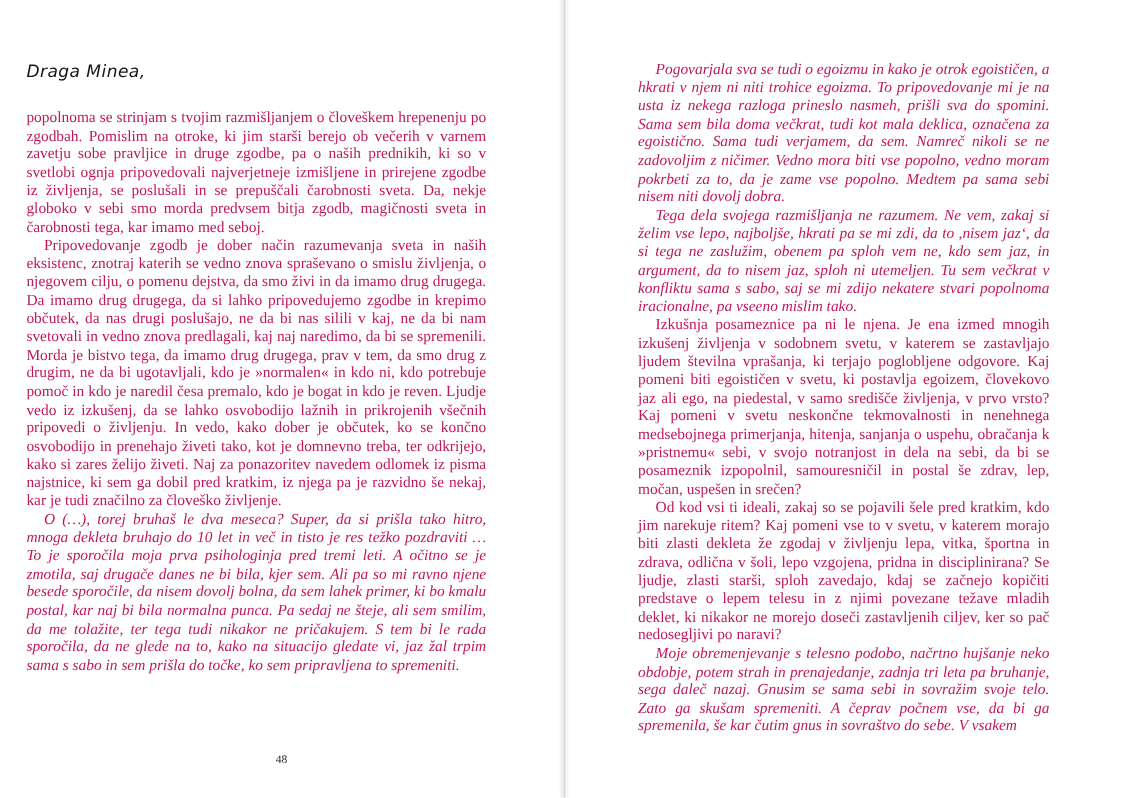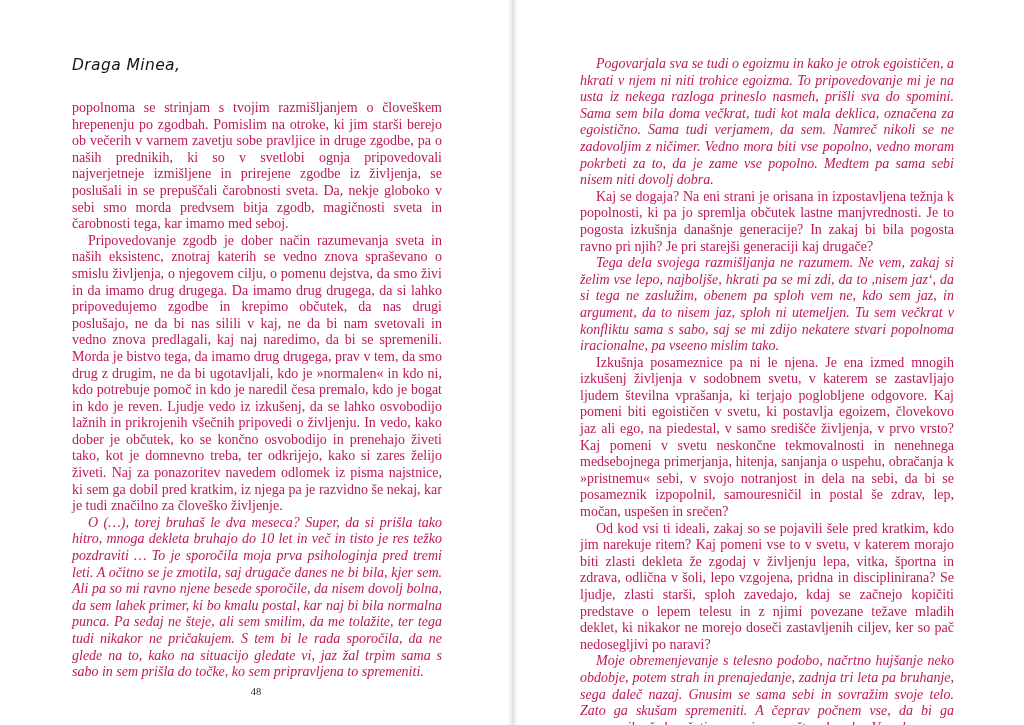--- a/index.html
+++ b/index.html
@@ -21,21 +21,21 @@
     display: flex;
     box-sizing: border-box;
   }
   .page {
     position: relative;
     width: 512px;
     height: 725px;
     box-sizing: border-box;
   }
   .page-left {
-    padding: 38px 58px 0 72px;
+    padding: 38px 58px 0 24px;
   }
   .page-right {
     padding: 38px 58px 0 68px;
   }
   .gutter-shadow {
     position: absolute;
     top: 0;
     left: 508px;
     width: 10px;
     height: 725px;
@@ -93,21 +93,20 @@
 
     <p class="body">popolnoma se strinjam s tvojim razmišljanjem o človeškem hrepenenju po zgodbah. Pomislim na otroke, ki jim starši berejo ob večerih v varnem zavetju sobe pravljice in druge zgodbe, pa o naših prednikih, ki so v svetlobi ognja pripovedovali najverjetneje izmišljene in prirejene zgodbe iz življenja, se poslušali in se prepuščali čarobnosti sveta. Da, nekje globoko v sebi smo morda predvsem bitja zgodb, magičnosti sveta in čarobnosti tega, kar imamo med seboj.</p>
     <p class="body indent">Pripovedovanje zgodb je dober način razumevanja sveta in naših eksistenc, znotraj katerih se vedno znova spraševano o smislu življenja, o njegovem cilju, o pomenu dejstva, da smo živi in da imamo drug drugega. Da imamo drug drugega, da si lahko pripovedujemo zgodbe in krepimo občutek, da nas drugi poslušajo, ne da bi nas silili v kaj, ne da bi nam svetovali in vedno znova predlagali, kaj naj naredimo, da bi se spremenili. Morda je bistvo tega, da imamo drug drugega, prav v tem, da smo drug z drugim, ne da bi ugotavljali, kdo je »normalen« in kdo ni, kdo potrebuje pomoč in kdo je naredil česa premalo, kdo je bogat in kdo je reven. Ljudje vedo iz izkušenj, da se lahko osvobodijo lažnih in prikrojenih všečnih pripovedi o življenju. In vedo, kako dober je občutek, ko se končno osvobodijo in prenehajo živeti tako, kot je domnevno treba, ter odkrijejo, kako si zares želijo živeti. Naj za ponazoritev navedem odlomek iz pisma najstnice, ki sem ga dobil pred kratkim, iz njega pa je razvidno še nekaj, kar je tudi značilno za človeško življenje.</p>
     <p class="body indent italic gap">O (…), torej bruhaš le dva meseca? Super, da si prišla tako hitro, mnoga dekleta bruhajo do 10 let in več in tisto je res težko pozdraviti … To je sporočila moja prva psihologinja pred tremi leti. A očitno se je zmotila, saj drugače danes ne bi bila, kjer sem. Ali pa so mi ravno njene besede sporočile, da nisem dovolj bolna, da sem lahek primer, ki bo kmalu postal, kar naj bi bila normalna punca. Pa sedaj ne šteje, ali sem smilim, da me tolažite, ter tega tudi nikakor ne pričakujem. S tem bi le rada sporočila, da ne glede na to, kako na situacijo gledate vi, jaz žal trpim sama s sabo in sem prišla do točke, ko sem pripravljena to spremeniti.</p>
 
     <div class="folio">48</div>
   </div>
 
   <div class="page page-right">
     <p class="body indent italic" style="margin-top:18px">Pogovarjala sva se tudi o egoizmu in kako je otrok egoističen, a hkrati v njem ni niti trohice egoizma. To pripovedovanje mi je na usta iz nekega razloga prineslo nasmeh, prišli sva do spomini. Sama sem bila doma večkrat, tudi kot mala deklica, označena za egoistično. Sama tudi verjamem, da sem. Namreč nikoli se ne zadovoljim z ničimer. Vedno mora biti vse popolno, vedno moram pokrbeti za to, da je zame vse popolno. Medtem pa sama sebi nisem niti dovolj dobra.</p>
-    <p class="body indent gap">Kaj se dogaja? Na eni strani je orisana in izpostavljena težnja k popolnosti, ki pa jo spremlja občutek lastne manjvrednosti. Je to pogosta izkušnja današnje generacije? In zakaj bi bila pogosta ravno pri njih? Je pri starejši generaciji kaj drugače?</p>
     <p class="body indent italic gap">Tega dela svojega razmišljanja ne razumem. Ne vem, zakaj si želim vse lepo, najboljše, hkrati pa se mi zdi, da to ,nisem jaz‘, da si tega ne zaslužim, obenem pa sploh vem ne, kdo sem jaz, in argument, da to nisem jaz, sploh ni utemeljen. Tu sem večkrat v konfliktu sama s sabo, saj se mi zdijo nekatere stvari popolnoma iracionalne, pa vseeno mislim tako.</p>
     <p class="body indent gap">Izkušnja posameznice pa ni le njena. Je ena izmed mnogih izkušenj življenja v sodobnem svetu, v katerem se zastavljajo ljudem številna vprašanja, ki terjajo poglobljene odgovore. Kaj pomeni biti egoističen v svetu, ki postavlja egoizem, človekovo jaz ali ego, na piedestal, v samo središče življenja, v prvo vrsto? Kaj pomeni v svetu neskončne tekmovalnosti in nenehnega medsebojnega primerjanja, hitenja, sanjanja o uspehu, obračanja k »pristnemu« sebi, v svojo notranjost in dela na sebi, da bi se posameznik izpopolnil, samouresničil in postal še zdrav, lep, močan, uspešen in srečen?</p>
     <p class="body indent gap">Od kod vsi ti ideali, zakaj so se pojavili šele pred kratkim, kdo jim narekuje ritem? Kaj pomeni vse to v svetu, v katerem morajo biti zlasti dekleta že zgodaj v življenju lepa, vitka, športna in zdrava, odlična v šoli, lepo vzgojena, pridna in disciplinirana? Se ljudje, zlasti starši, sploh zavedajo, kdaj se začnejo kopičiti predstave o lepem telesu in z njimi povezane težave mladih deklet, ki nikakor ne morejo doseči zastavljenih ciljev, ker so pač nedosegljivi po naravi?</p>
     <p class="body indent italic gap">Moje obremenjevanje s telesno podobo, načrtno hujšanje neko obdobje, potem strah in prenajedanje, zadnja tri leta pa bruhanje, sega daleč nazaj. Gnusim se sama sebi in sovražim svoje telo. Zato ga skušam spremeniti. A čeprav počnem vse, da bi ga spremenila, še kar čutim gnus in sovraštvo do sebe. V vsakem</p>
 
   </div>
 
   <div class="gutter-shadow"></div>
 </div>
 

